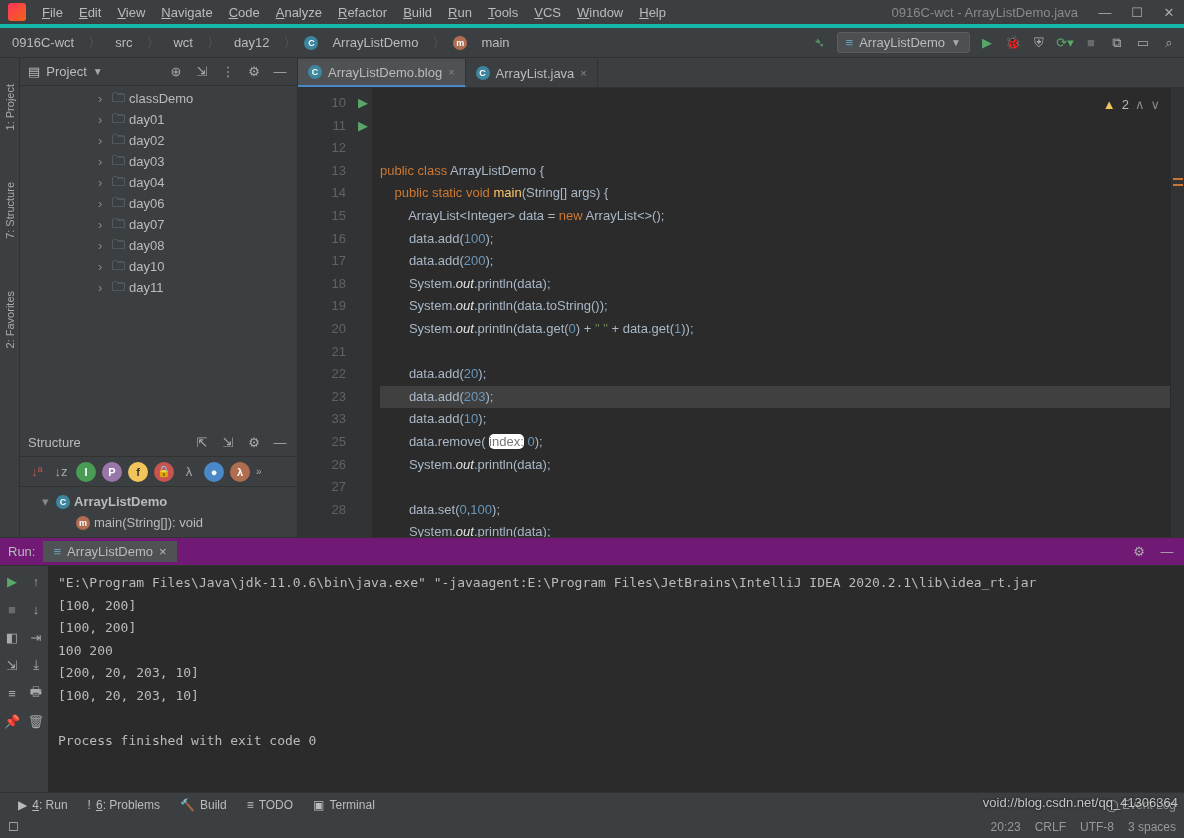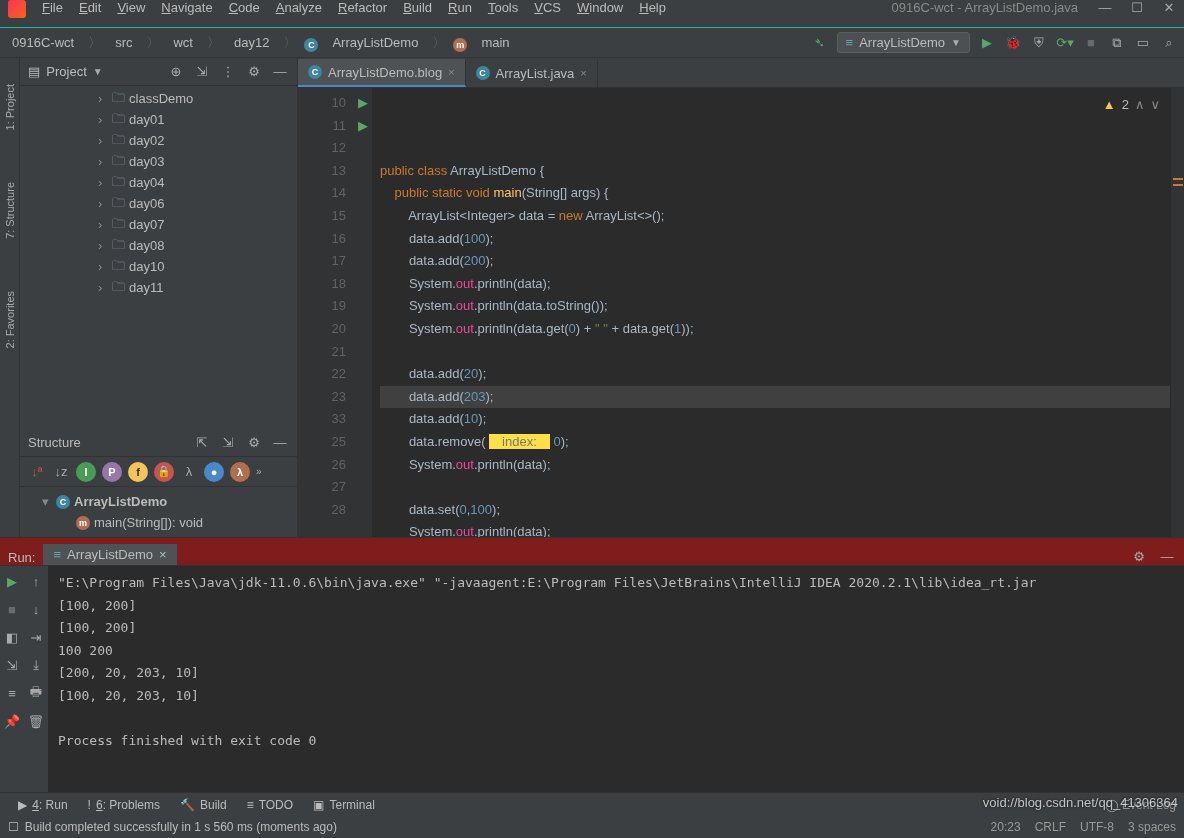--- a/index.html
+++ b/index.html
@@ -1,25 +1,25 @@
 <!DOCTYPE html>
 <html><head>
 <meta charset="utf-8">
 <style>
 *{box-sizing:border-box;margin:0;padding:0;font-family:"Segoe UI",Arial,sans-serif}
 body{background:#3c3f41;color:#bbb;font-size:13px;width:1184px;height:838px;overflow:hidden;display:flex;flex-direction:column}
-.menubar{height:28px;background:#3c3f41;display:flex;padding:0 8px;border-bottom:1px solid #14b8a6}
+.menubar{height:28px;background:#3c3f41;display:flex;align-items:center;padding:0 8px;border-bottom:4px solid #14b8a6}
 .menubar .logo{width:18px;height:18px;border-radius:3px;background:linear-gradient(135deg,#fe3259,#f36518);margin-right:8px}
 .menubar .menu-item{padding:0 8px;color:#bbb;cursor:pointer}
 .menubar .menu-item u{text-decoration:underline}
 .menubar .title{margin-left:auto;color:#8a8a8a}
 .winbtns{display:flex;gap:18px;margin-left:20px}
 .winbtns span{width:14px;text-align:center;color:#aaa;cursor:pointer}
 .navbar{height:30px;background:#3c3f41;display:flex;align-items:center;padding:0 6px;border-bottom:1px solid #323232}
-.breadcrumb{display:flex;align-items:flex-end;gap:8px}
+.breadcrumb{display:flex;align-items:center;gap:8px}
 .breadcrumb .crumb{padding:2px 6px;color:#bbb}
 .breadcrumb .sep{color:#666}
 .navbar .right{margin-left:auto;display:flex;align-items:center;gap:8px}
 .run-combo{background:#4c5052;border:1px solid #5a5d5f;border-radius:3px;padding:2px 8px;display:flex;align-items:center;gap:6px}
 .tool-icon{width:18px;height:18px;display:inline-flex;align-items:center;justify-content:center;color:#aaa;cursor:pointer}
 .green{color:#59a869}
 .hammer{color:#59a869}
 .main{flex:1;display:flex;min-height:0}
 .left-gutter{width:20px;background:#3c3f41;border-right:1px solid #323232;display:flex;flex-direction:column;align-items:center;padding-top:20px;gap:40px}
 .left-gutter .vtab{writing-mode:vertical-rl;transform:rotate(180deg);font-size:11px;color:#aaa;padding:6px 2px;cursor:pointer}
@@ -42,29 +42,29 @@
 .class-icon{width:14px;height:14px;border-radius:7px;background:#3e86a0;color:#fff;font-size:9px;display:flex;align-items:center;justify-content:center;font-weight:bold}
 .method-icon{width:14px;height:14px;border-radius:7px;background:#b06d4f;color:#fff;font-size:9px;display:flex;align-items:center;justify-content:center;font-weight:bold}
 .editor{flex:1;display:flex;background:#2b2b2b;font-family:"JetBrains Mono",Consolas,monospace;font-size:13px;overflow:hidden}
 .gutter{width:56px;background:#313335;text-align:right;padding:4px 8px 4px 0;color:#606366;line-height:22.6px}
 .gutter-icons{width:18px;background:#313335;padding-top:4px;line-height:22.6px}
 .gutter-icons div{height:22.6px;text-align:center}
 .code{flex:1;padding:4px 0 4px 8px;line-height:22.6px;white-space:pre;color:#a9b7c6;position:relative}
 .kw{color:#cc7832}
 .str{color:#6a8759}
 .num{color:#6897bb}
-.field{color:#ec4899;}
+.field{color:#e5e5e5;font-style:italic}
 .method{color:#ffc66d}
-.hint{background:#fde047;color:#787878;padding:0 13px;border-radius:0;font-style:normal}
+.hint{background:#ffffff;color:#787878;padding:0 0;border-radius:5px;font-style:normal}
 .code-line{height:22.6px}
 .code-line.hl{background:#404040}
 .warnings{position:absolute;top:6px;right:10px;display:flex;align-items:center;gap:6px;color:#bbb}
 .warn-icon{color:#f2c55c}
 .bottom-panel{height:255px;background:#2b2b2b;border-top:1px solid #323232;display:flex;flex-direction:column}
-.run-header{height:28px;display:flex;align-items:flex-end;padding:0 8px;background:#7f1d1d;border-bottom:1px solid #323232}
+.run-header{height:28px;display:flex;align-items:center;padding:0 8px;background:#701a75;border-bottom:1px solid #323232}
 .run-header .rtab{background:#4e5254;padding:3px 10px;margin-left:8px;display:flex;align-items:center;gap:6px}
 .run-body{flex:1;display:flex}
 .run-gutter{width:48px;background:#3c3f41;display:flex;padding-top:6px}
 .run-gutter-col{width:24px;display:flex;flex-direction:column;align-items:center;gap:10px}
 .run-output{flex:1;padding:6px 10px;font-family:Consolas,monospace;font-size:13px;color:#bbb;line-height:22.5px;white-space:pre;overflow:hidden}
 .statusbar{height:24px;background:#3c3f41;border-top:1px solid #323232;display:flex;align-items:center;padding:0 8px;font-size:12px}
 .statusbar .sbtn{display:flex;align-items:center;gap:5px;padding:0 10px;cursor:pointer;color:#bbb}
 .statusbar .right{margin-left:auto;display:flex;align-items:center;gap:14px;color:#999}
 .buildmsg{height:22px;background:#3c3f41;display:flex;align-items:center;padding:0 8px;font-size:12px;color:#bbb}
 .watermark{position:absolute;right:6px;bottom:28px;color:#dcdcdc;font-size:13px;opacity:.85;text-shadow:0 0 3px #000}
@@ -386,21 +386,20 @@
         <span>▣</span>
         <span>Terminal</span>
       </div>
     </div>
   <div class="right">
     <span>◯ <span>Event Log</span></span>
   </div>
 </div>
 <div class="buildmsg">
   <span style="margin-right:6px">☐</span>
-  <span>Build completed successfully in 1 s 560 ms (moments ago)</span>
   <div class="right" style="margin-left:auto;display:flex;gap:14px;color:#999" id="status-right">
       <span>20:23</span>
       <span>CRLF</span>
       <span>UTF-8</span>
       <span>3 spaces</span>
     </div>
 </div>
 
 <div class="watermark">void://blog.csdn.net/qq_41306364</div>
 

